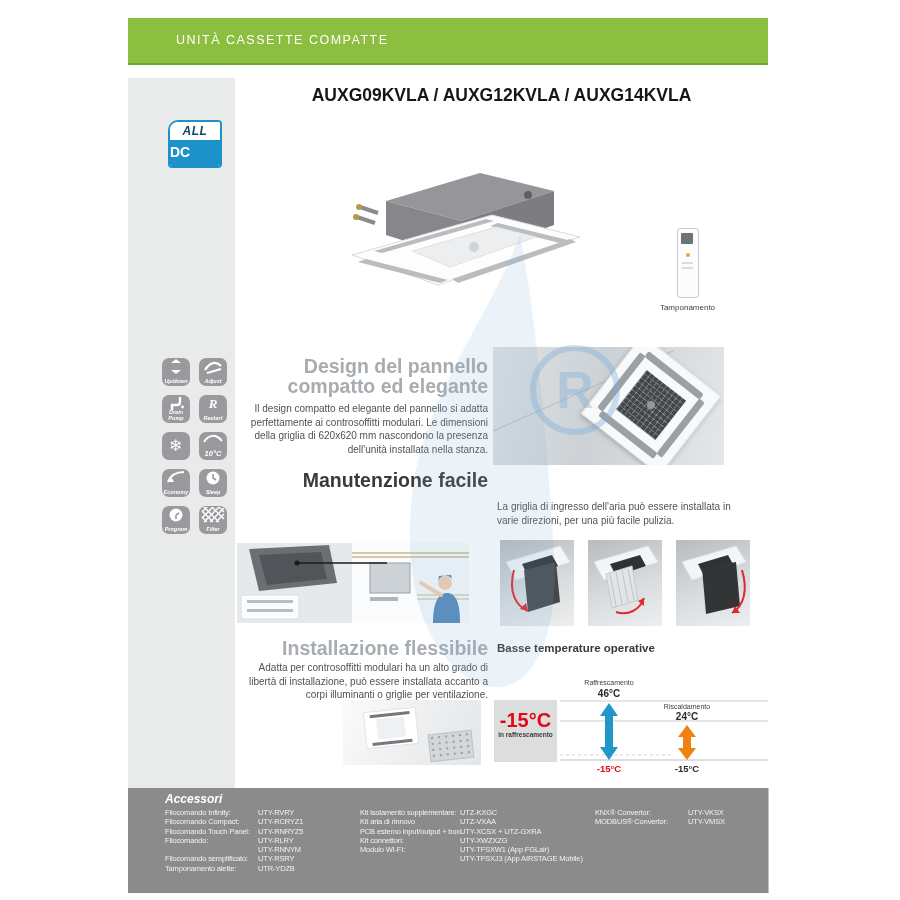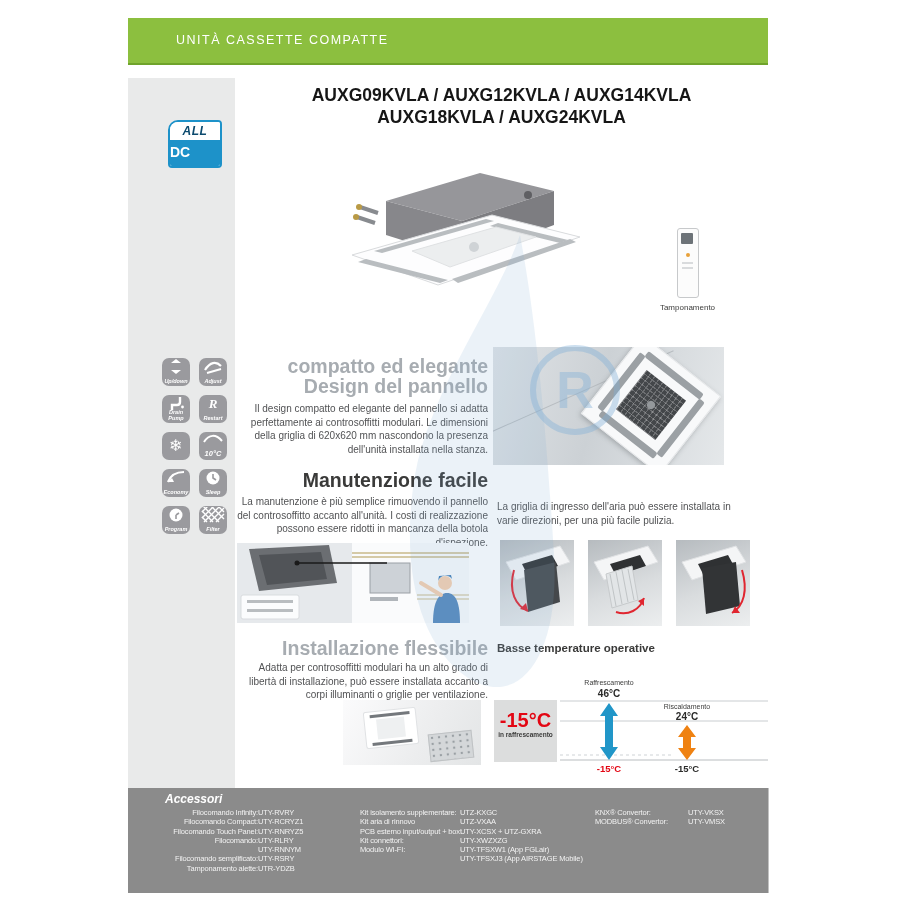--- a/index.html
+++ b/index.html
@@ -93,21 +93,21 @@
   .t7{font-size:7px;fill:#3c3c3b;}
   .t10b{font-size:10px;font-weight:bold;fill:#2b2b2a;}
   .t9r{font-size:9.5px;font-weight:bold;fill:#e30613;}
   .t9b{font-size:9.5px;font-weight:bold;fill:#2b2b2a;}
 
   
   .footer{left:128px;top:788px;width:640px;height:105px;background:#8b8b8b;color:#f2f2f2;}
   .footer .head{position:absolute;left:37px;top:4px;font-size:12px;font-weight:bold;font-style:italic;color:#ffffff;}
   .acc-col{position:absolute;top:20px;font-size:7.5px;letter-spacing:-0.15px;line-height:9.3px;white-space:nowrap;}
   .acc-row{display:flex;}
-  .acc-c1{left:37px;} .acc-c1 .acc-label{width:93px;text-align:right;}
+  .acc-c1{left:37px;} .acc-c1 .acc-label{width:93px;}
   .acc-c2{left:232px;} .acc-c2 .acc-label{width:100px;}
   .acc-c3{left:467px;} .acc-c3 .acc-label{width:93px;}
   .edge{left:768px;top:788px;width:1px;height:105px;background:#c2c2c2;}
 
   
   .wm{left:0;top:0;width:900px;height:900px;pointer-events:none;z-index:6;}
 </style>
 </head>
 <body>
 
@@ -119,21 +119,20 @@
 
   <div class="abs side-strip"></div>
 
   <div class="abs alldc">
     <div class="top">ALL</div>
     <div class="bot">DC</div>
   </div>
 
   <div class="abs title">
     <div>AUXG09KVLA / AUXG12KVLA / AUXG14KVLA</div>
-    <div>AUXG18KVLA / AUXG24KVLA</div>
   </div>
 
   <svg class="abs hero" viewBox="0 0 250 155">
     <path d="M20,44 L38,50 M17,54 L35,60" stroke="#888b8f" stroke-width="4"></path>
     <circle cx="19" cy="44" r="3" fill="#b99a45"></circle>
       <circle cx="16" cy="54" r="3" fill="#b99a45"></circle>
     <polygon points="46,38 140,10 214,28 122,58" fill="#96969a"></polygon>
     <polygon points="46,38 46,72 122,96 122,58" fill="#87878b"></polygon>
     <polygon points="122,58 214,28 214,62 122,96" fill="#7d7d81"></polygon>
     <circle cx="188" cy="32" r="4" fill="#5f5f63"></circle>
@@ -217,39 +216,38 @@
           <g stroke="#fff" stroke-width="1.4">
             <path d="M0,5 L7,-2 M0,11 L13,-2 M2,15 L19,-2 M8,15 L22,1 M14,15 L22,7"></path>
             <path d="M0,-2 L17,15 M8,-2 L22,12 M15,-2 L22,5 M0,4 L11,15 M0,10 L5,15"></path>
           </g>
         </svg>
       <div class="lbl">Filter</div>
     </div>
   </div>
 
   <div class="abs h-gray" style="left:237px;top:356px;width:251px;">
+    <div>Design del pannello</div>
     <div>compatto ed elegante</div>
-    <div>Design del pannello</div>
   </div>
   <div class="abs body-r" style="left:237px;top:402px;width:251px;">Il design compatto ed elegante del pannello si adatta perfettamente ai controsoffitti modulari. Le dimensioni della griglia di 620x620 mm nascondono la presenza dell'unità installata nella stanza.</div>
 
   <div class="photo-design abs">
     <div class="pd-line"></div>
     <div class="pd-panel">
       <div class="pd-slot" style="left:14px;top:8px;width:70px;height:7px;"></div>
       <div class="pd-slot" style="left:14px;top:83px;width:70px;height:7px;"></div>
       <div class="pd-slot" style="left:8px;top:14px;width:7px;height:70px;"></div>
       <div class="pd-slot" style="left:83px;top:14px;width:7px;height:70px;"></div>
       <div class="pd-core"></div>
       <div class="pd-fan"></div>
     </div>
   </div>
 
   <div class="abs h-dark" style="left:237px;top:470px;width:251px;">Manutenzione facile</div>
-  <div class="abs body-r" style="left:237px;top:495px;width:251px;">La manutenzione è più semplice rimuovendo il pannello del controsoffitto accanto all'unità. I costi di realizzazione possono essere ridotti in mancanza della botola d'ispezione.</div>
   <div class="abs body-l" style="left:497px;top:500px;width:250px;">La griglia di ingresso dell'aria può essere installata in varie direzioni, per una più facile pulizia.</div>
 
   <div class="photo-maint abs">
     <svg width="232" height="80" viewBox="0 0 232 80">
       <rect x="0" y="0" width="115" height="80" fill="#e6e9ec"></rect>
       <polygon points="12,6 92,2 100,40 22,48" fill="#6b6e72"></polygon>
       <polygon points="22,12 84,9 90,36 30,42" fill="#515458"></polygon>
       <rect x="4" y="52" width="58" height="24" rx="2" fill="#fbfcfd" stroke="#d9dcdf"></rect>
       <rect x="10" y="57" width="46" height="3" fill="#b9bdc0"></rect>
       <rect x="10" y="66" width="46" height="3" fill="#b9bdc0"></rect>

